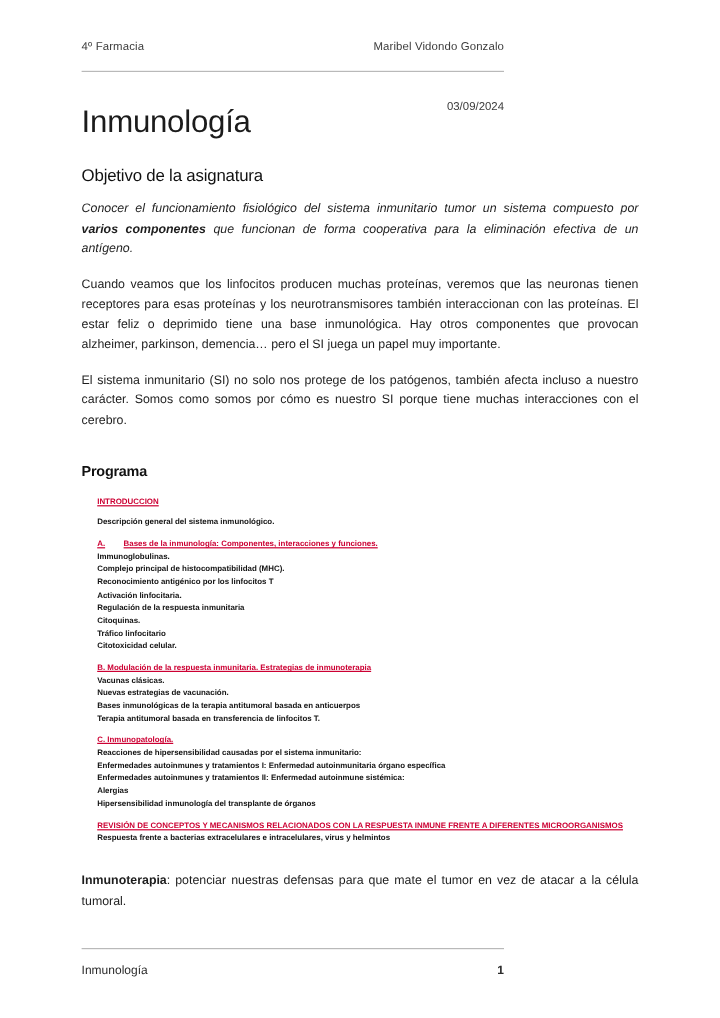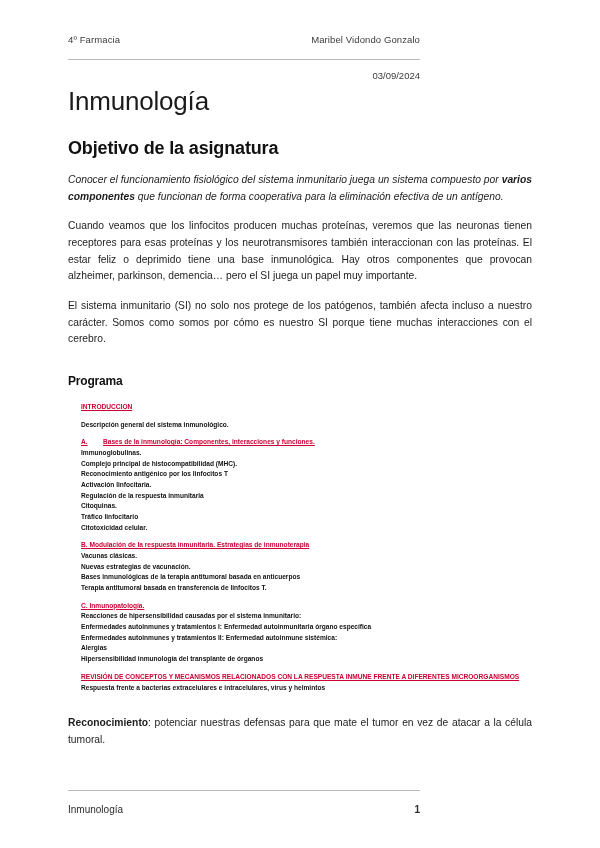--- a/index.html
+++ b/index.html
@@ -43,21 +43,21 @@
     right: 68px;
     height: 1px;
     background: #b9b9b9;
   }
   .rule-top { top: 59px; }
   .rule-bottom { bottom: 57px; }
 
   .doc-date {
     position: absolute;
     right: 68px;
-    top: 70px;
+    top: 84px;
     font-size: 9.5px;
     color: #3b3b3b;
   }
 
   
   .doc-title {
     position: absolute;
     left: 68px;
     top: 87px;
     font-size: 26px;
@@ -70,22 +70,22 @@
   
   .content {
     position: absolute;
     left: 68px;
     top: 138px;
     width: 464px;
   }
 
   h2.section-heading {
     margin: 0 0 13px 0;
-    font-size: 18px;
-    font-weight: 700;
+    font-size: 14px;
+    font-weight: 400;
     color: #111;
     letter-spacing: -0.15px;
   }
 
   p.body-text {
     margin: 0 0 13px 0;
     font-size: 10.3px;
     line-height: 1.62;
     text-align: justify;
     color: #1d1d1d;
@@ -168,21 +168,21 @@
   </div>
   <div class="rule rule-top"></div>
   <div class="doc-date">03/09/2024</div>
 
   <div class="doc-title">Inmunología</div>
 
   <div class="content">
 
     <h2 class="section-heading">Objetivo de la asignatura</h2>
 
-    <p class="body-text italic"><span>Conocer el funcionamiento fisiológico del sistema inmunitario juega un sistema compuesto por </span><b>varios componentes</b><span> que funcionan de forma cooperativa para la eliminación efectiva de un antígeno.</span></p>
+    <p class="body-text italic"><span>Conocer el funcionamiento fisiológico del sistema inmunitario tumor un sistema compuesto por </span><b>varios componentes</b><span> que funcionan de forma cooperativa para la eliminación efectiva de un antígeno.</span></p>
 
     <p class="body-text">Cuando veamos que los linfocitos producen muchas proteínas, veremos que las neuronas tienen receptores para esas proteínas y los neurotransmisores también interaccionan con las proteínas. El estar feliz o deprimido tiene una base inmunológica. Hay otros componentes que provocan alzheimer, parkinson, demencia… pero el SI juega un papel muy importante.</p>
 
     <p class="body-text">El sistema inmunitario (SI) no solo nos protege de los patógenos, también afecta incluso a nuestro carácter. Somos como somos por cómo es nuestro SI porque tiene muchas interacciones con el cerebro.</p>
 
     <div class="programa-wrap">
       <h2 class="programa-heading">Programa</h2>
 
       <div class="syllabus">
 
@@ -216,21 +216,21 @@
         <p class="syl-line">Alergias</p>
         <p class="syl-line">Hipersensibilidad inmunología del transplante de órganos</p>
         <div class="syl-gap"></div>
 
         <p class="syl-head">REVISIÓN DE CONCEPTOS Y MECANISMOS RELACIONADOS CON LA RESPUESTA INMUNE FRENTE A DIFERENTES MICROORGANISMOS</p>
         <p class="syl-line">Respuesta frente a bacterias extracelulares e intracelulares, virus y helmintos</p>
 
       </div>
     </div>
 
-    <p class="closing"><b>Reconocimiento</b><span>: potenciar nuestras defensas para que mate el tumor en vez de atacar a la célula tumoral.</span></p>
+    <p class="closing"><b>Inmunoterapia</b><span>: potenciar nuestras defensas para que mate el tumor en vez de atacar a la célula tumoral.</span></p>
 
   </div>
 
   <div class="rule rule-bottom"></div>
   <div class="doc-footer">
     <span>Inmunología</span>
     <span class="page-num">1</span>
   </div>
 
 </div>

